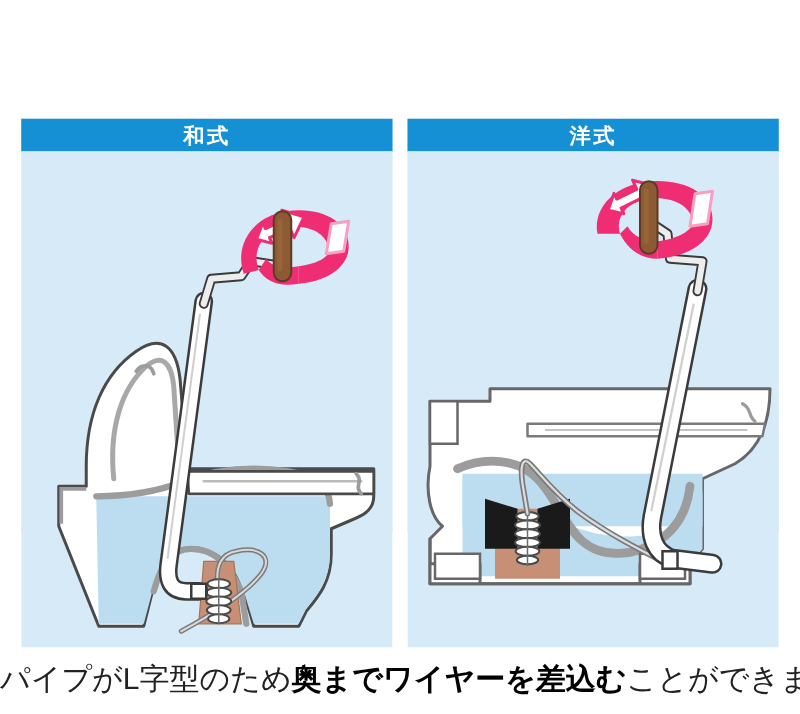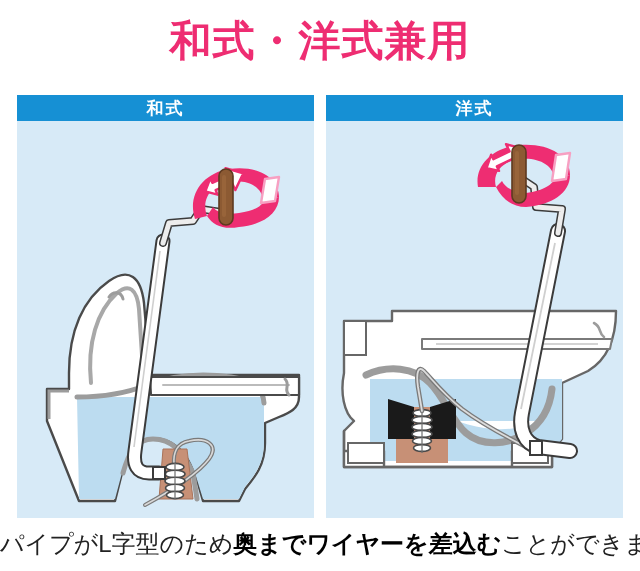--- a/index.html
+++ b/index.html
@@ -87,21 +87,20 @@
   .caption .hl {
     color: #000000;
     font-weight: bold;
   }
 </style>
 </head>
 <body>
 
 <div class="page">
 
-  <div class="title">和式・洋式兼用</div>
 
   <div class="panel panel-left">
     <div class="panel-header">和式</div>
     <div class="panel-art">
       <svg width="297" height="397" viewBox="0 0 297 397" xmlns="http://www.w3.org/2000/svg">
         <defs>
           <clipPath id="bowlClipL">
             <path d="M36 226 L36 198 L60 198 L60 186
                      C60 150 76 130 100 122
                      C118 116 126 128 128 148

